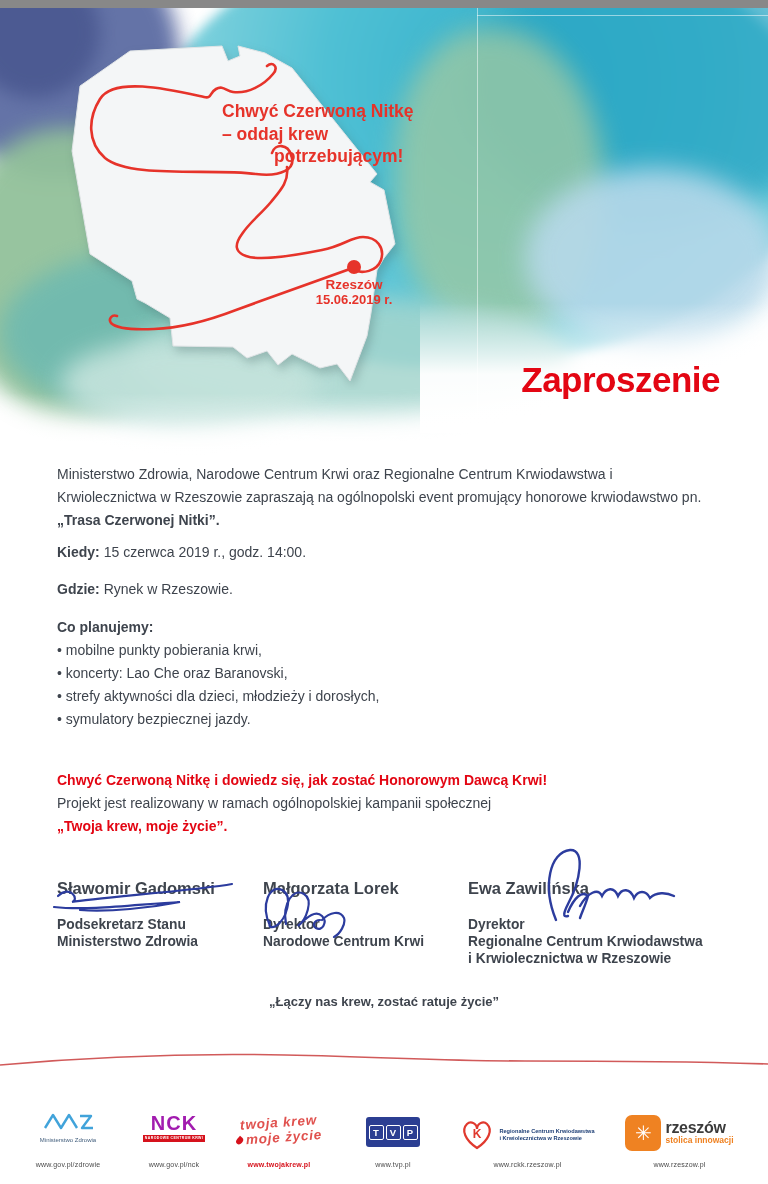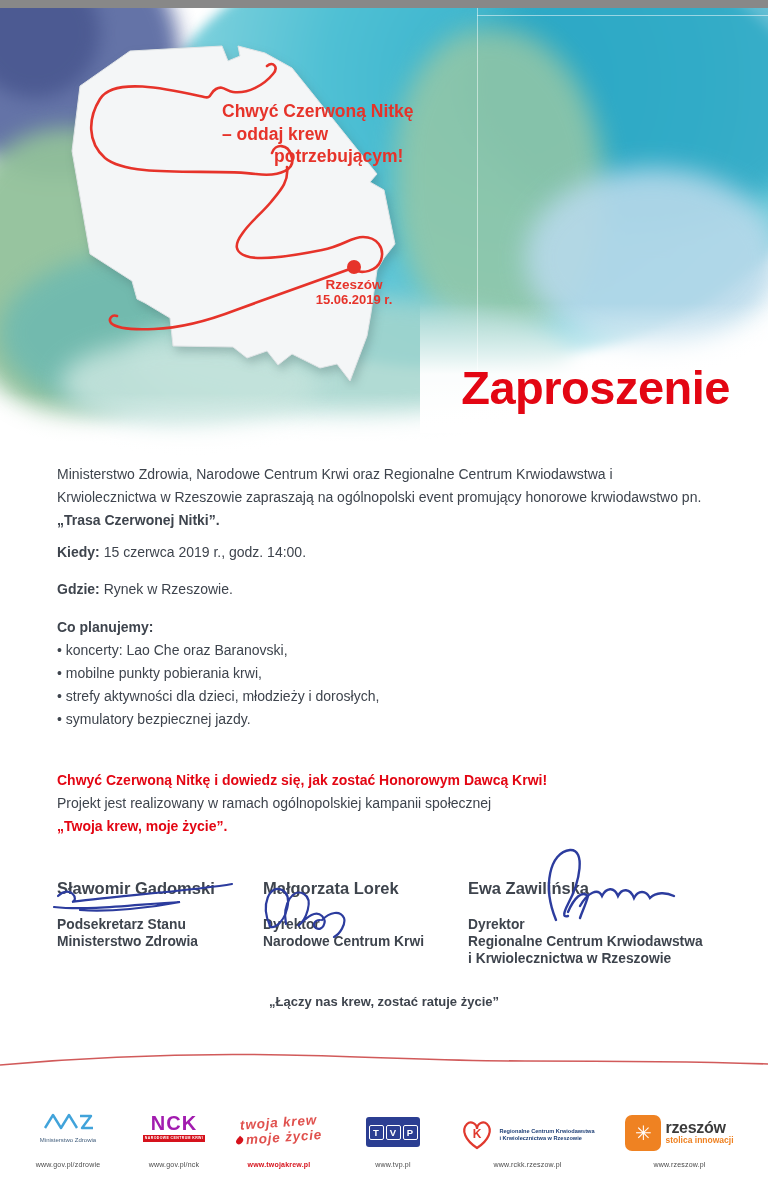--- a/index.html
+++ b/index.html
@@ -29,22 +29,22 @@
   
   .map-svg{position:absolute;left:60px;top:28px;z-index:4;}
   .map-cta{position:absolute;left:222px;top:92px;z-index:5;color:#e6332a;font-weight:bold;
            font-size:17.5px;line-height:22.5px;white-space:nowrap;}
   .map-cta .l3{padding-left:52px;}
   .map-loc{position:absolute;left:302px;top:269px;width:104px;z-index:5;color:#e6332a;
            font-weight:bold;text-align:center;line-height:15px;}
   .map-loc .city{font-size:13.5px;}
   .map-loc .date{font-size:13px;}
   
-  .title{position:absolute;right:38px;top:352px;margin:0;z-index:5;color:#e30613;
-         font-size:47px;font-weight:bold;letter-spacing:-.5px;}
+  .title{position:absolute;right:48px;top:352px;margin:0;z-index:5;color:#e30613;
+         font-size:35px;font-weight:bold;letter-spacing:-.5px;}
   
   .tb{position:absolute;left:57px;font-size:14px;line-height:23px;}
   .intro{top:441px;width:655px;}
   .kiedy{top:519px;}
   .gdzie{top:556px;}
   .plans-h{top:594px;font-weight:bold;}
   .bullets{top:631px;width:660px;}
   .cta{top:747px;font-weight:bold;color:#e30613;}
   .campaign{top:784px;width:660px;}
   .campaign .red{font-weight:bold;color:#e30613;}
@@ -134,22 +134,22 @@
 
   <p class="tb intro"><span>Ministerstwo Zdrowia, Narodowe Centrum Krwi oraz Regionalne Centrum Krwiodawstwa i Krwiolecznictwa w Rzeszowie zapraszają na ogólnopolski event promujący honorowe krwiodawstwo pn. </span><strong>„Trasa Czerwonej Nitki”.</strong></p>
 
   <p class="tb kiedy"><strong>Kiedy:</strong><span> 15 czerwca 2019 r., godz. 14:00.</span></p>
 
   <p class="tb gdzie"><strong>Gdzie:</strong><span> Rynek w Rzeszowie.</span></p>
 
   <p class="tb plans-h">Co planujemy:</p>
 
   <div class="tb bullets">
+    <div>• mobilne punkty pobierania krwi,</div>
     <div>• koncerty: Lao Che oraz Baranovski,</div>
-    <div>• mobilne punkty pobierania krwi,</div>
     <div>• strefy aktywności dla dzieci, młodzieży i dorosłych,</div>
     <div>• symulatory bezpiecznej jazdy.</div>
   </div>
 
   <p class="tb cta">Chwyć Czerwoną Nitkę i dowiedz się, jak zostać Honorowym Dawcą Krwi!</p>
 
   <div class="tb campaign">
     <div>Projekt jest realizowany w ramach ogólnopolskiej kampanii społecznej</div>
     <div class="red">„Twoja krew, moje życie”.</div>
   </div>

